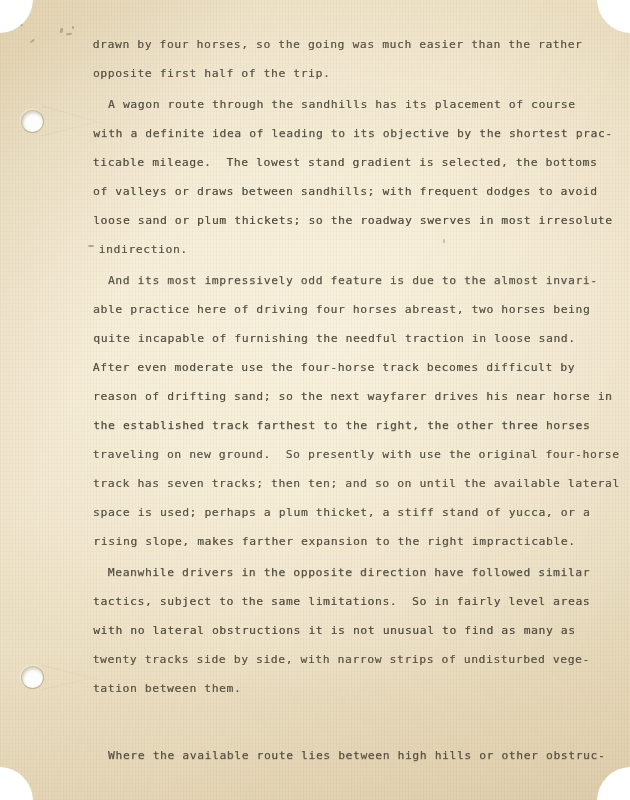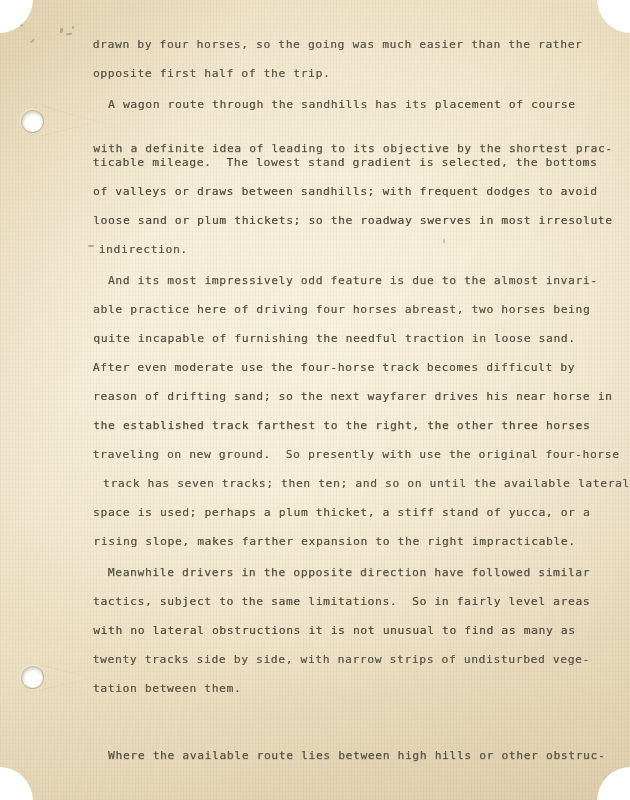--- a/index.html
+++ b/index.html
@@ -141,33 +141,33 @@
   <div class="crease" style="left:40px; top:678px; width:110px; transform:rotate(14deg);"></div>
   <div class="crease" style="left:40px; top:678px; width:100px; transform:rotate(-13deg);"></div>
 
   <div class="hole" id="hole-top"></div>
   <div class="hole" id="hole-bottom"></div>
 
   <div id="text-block">
       <div class="line" style="left: 93px; top: 38px; width: 537px; transform: translate(-0.3px, -0.2px); opacity: 0.9;">drawn by four horses, so the going was much easier than the rather</div>
       <div class="line" style="left: 93px; top: 67px; width: 537px; transform: translate(-0.1px, 0.1px); opacity: 0.91;">opposite first half of the trip.</div>
       <div class="line indent" style="left: 108px; top: 98px; width: 522px; transform: translate(0.1px, -0.1px); opacity: 0.92;">A wagon route through the sandhills has its placement of course</div>
-      <div class="line" style="left: 93px; top: 142px; width: 537px; transform: translate(0.3px, 0.2px); opacity: 0.93;">with a definite idea of leading to its objective by the shortest prac-</div>
+      <div class="line" style="left: 93px; top: 127px; width: 537px; transform: translate(0.3px, 0.2px); opacity: 0.93;">with a definite idea of leading to its objective by the shortest prac-</div>
       <div class="line" style="left: 93px; top: 156px; width: 537px; transform: translate(-0.2px, 0px); opacity: 0.94;">ticable mileage.  The lowest stand gradient is selected, the bottoms</div>
       <div class="line" style="left: 93px; top: 185px; width: 537px; transform: translate(0px, -0.2px); opacity: 0.95;">of valleys or draws between sandhills; with frequent dodges to avoid</div>
       <div class="line" style="left: 93px; top: 214px; width: 537px; transform: translate(0.2px, 0.1px); opacity: 0.96;">loose sand or plum thickets; so the roadway swerves in most irresolute</div>
       <div class="line" style="left: 99px; top: 243px; width: 537px; transform: translate(-0.3px, -0.1px); opacity: 0.9;">indirection.</div>
       <div class="line indent" style="left: 108px; top: 274px; width: 522px; transform: translate(-0.1px, 0.2px); opacity: 0.91;">And its most impressively odd feature is due to the almost invari-</div>
       <div class="line" style="left: 93px; top: 303px; width: 537px; transform: translate(0.1px, 0px); opacity: 0.92;">able practice here of driving four horses abreast, two horses being</div>
       <div class="line" style="left: 93px; top: 332px; width: 537px; transform: translate(0.3px, -0.2px); opacity: 0.93;">quite incapable of furnishing the needful traction in loose sand.</div>
       <div class="line" style="left: 93px; top: 361px; width: 537px; transform: translate(-0.2px, 0.1px); opacity: 0.94;">After even moderate use the four-horse track becomes difficult by</div>
       <div class="line" style="left: 93px; top: 390px; width: 537px; transform: translate(0px, -0.1px); opacity: 0.95;">reason of drifting sand; so the next wayfarer drives his near horse in</div>
       <div class="line" style="left: 93px; top: 419px; width: 537px; transform: translate(0.2px, 0.2px); opacity: 0.96;">the established track farthest to the right, the other three horses</div>
       <div class="line" style="left: 93px; top: 448px; width: 537px; transform: translate(-0.3px, 0px); opacity: 0.9;">traveling on new ground.  So presently with use the original four-horse</div>
-      <div class="line" style="left: 93px; top: 477px; width: 537px; transform: translate(-0.1px, -0.2px); opacity: 0.91; text-align: right;">track has seven tracks; then ten; and so on until the available lateral</div>
+      <div class="line" style="left: 93px; top: 477px; width: 537px; transform: translate(-0.1px, -0.2px); opacity: 0.91;">track has seven tracks; then ten; and so on until the available lateral</div>
       <div class="line" style="left: 93px; top: 506px; width: 537px; transform: translate(0.1px, 0.1px); opacity: 0.92;">space is used; perhaps a plum thicket, a stiff stand of yucca, or a</div>
       <div class="line" style="left: 93px; top: 535px; width: 537px; transform: translate(0.3px, -0.1px); opacity: 0.93;">rising slope, makes farther expansion to the right impracticable.</div>
       <div class="line indent" style="left: 108px; top: 566px; width: 610px; transform: translate(-0.2px, 0.2px); opacity: 0.94;">Meanwhile drivers in the opposite direction have followed similar</div>
       <div class="line" style="left: 93px; top: 595px; width: 537px; transform: translate(0px, 0px); opacity: 0.95;">tactics, subject to the same limitations.  So in fairly level areas</div>
       <div class="line" style="left: 93px; top: 624px; width: 537px; transform: translate(0.2px, -0.2px); opacity: 0.96;">with no lateral obstructions it is not unusual to find as many as</div>
       <div class="line" style="left: 93px; top: 653px; width: 537px; transform: translate(-0.3px, 0.1px); opacity: 0.9;">twenty tracks side by side, with narrow strips of undisturbed vege-</div>
       <div class="line" style="left: 93px; top: 682px; width: 537px; transform: translate(-0.1px, -0.1px); opacity: 0.91;">tation between them.</div>
       <div class="line indent" style="left: 108px; top: 749px; width: 522px; transform: translate(0.1px, 0.2px); opacity: 0.92;">Where the available route lies between high hills or other obstruc-</div>
     </div>
 

